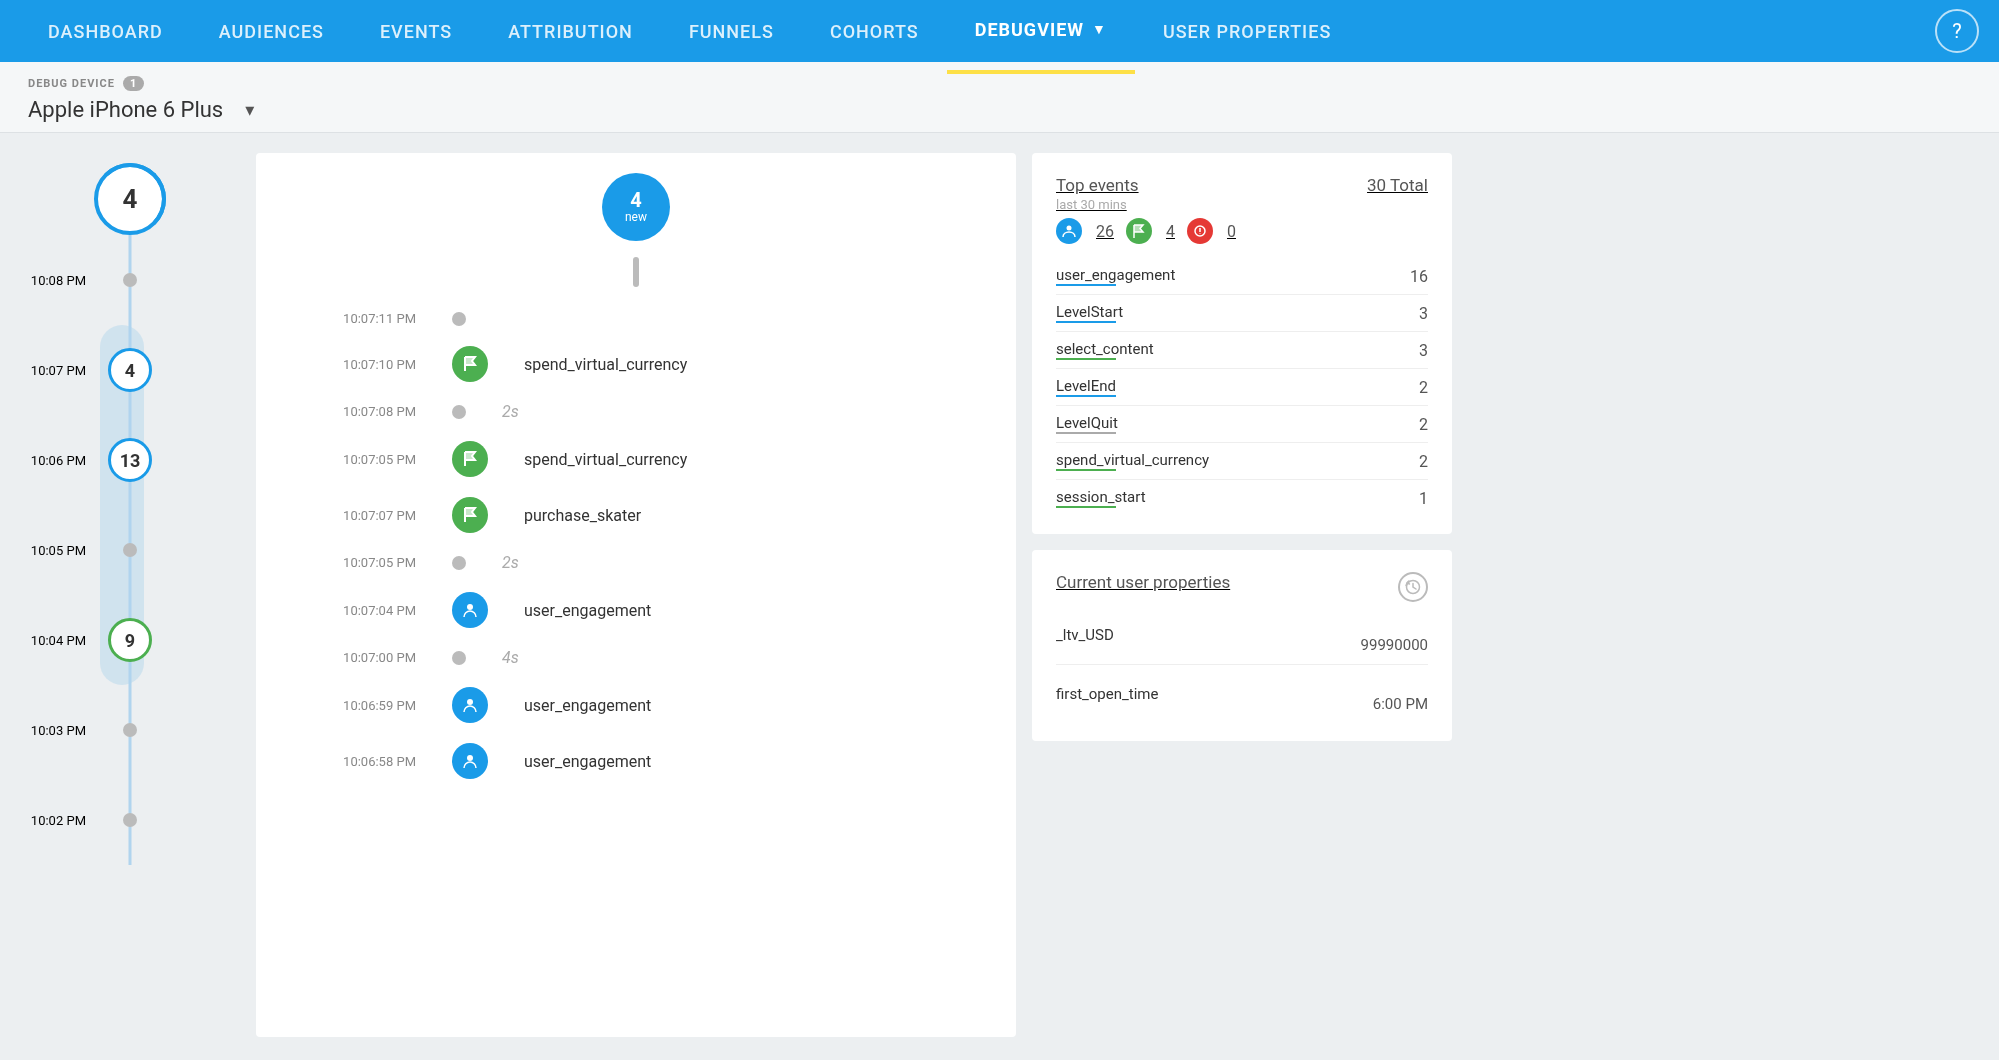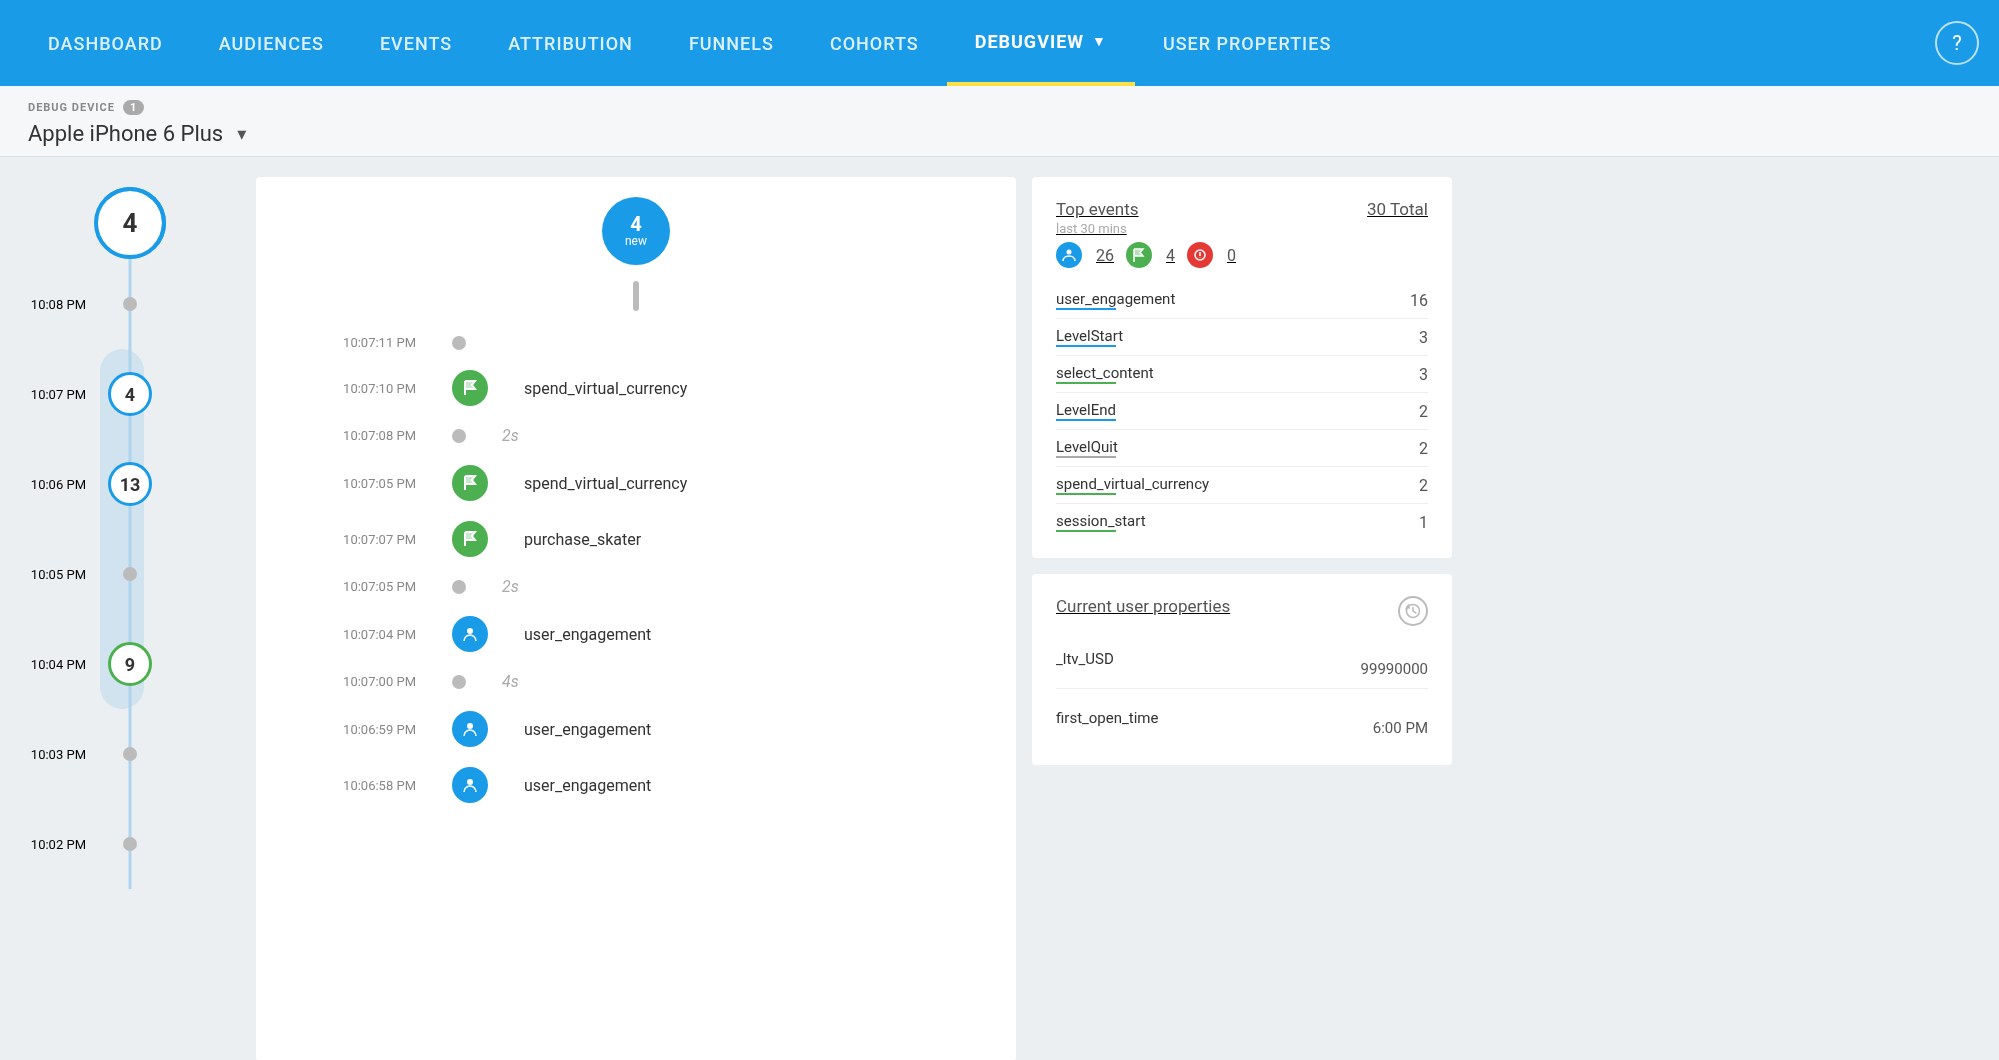--- a/index.html
+++ b/index.html
@@ -3,21 +3,21 @@
   <meta charset="utf-8">
   <style>
     * { box-sizing: border-box; margin: 0; padding: 0; }
     body { font-family: 'Roboto', Arial, sans-serif; background: #eceff1; min-width: 1999px; min-height: 1060px; }
 
     
     .navbar {
       background: #1a9be8;
       display: flex;
       align-items: center;
-      height: 86px;
+      height: 62px;
       padding: 0 20px;
       position: relative;
     }
     .navbar-item {
       color: rgba(255,255,255,0.85);
       font-size: 18px;
       font-weight: 500;
       letter-spacing: 1px;
       padding: 0 28px;
       height: 86px;
@@ -70,21 +70,21 @@
       background: #aaa;
       color: #fff;
       font-size: 11px;
       font-weight: 700;
       border-radius: 10px;
       padding: 1px 7px;
     }
     .device-selector {
       display: flex;
       align-items: center;
-      gap: 14px;
+      gap: 22px;
       font-size: 22px;
       color: #333;
       font-weight: 400;
       cursor: pointer;
     }
     .device-selector .arrow-down {
       color: #555;
       font-size: 18px;
     }
 

